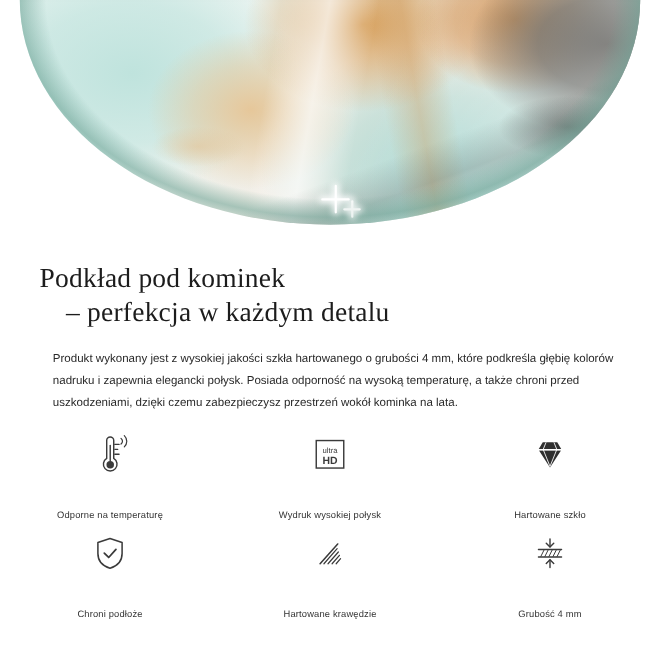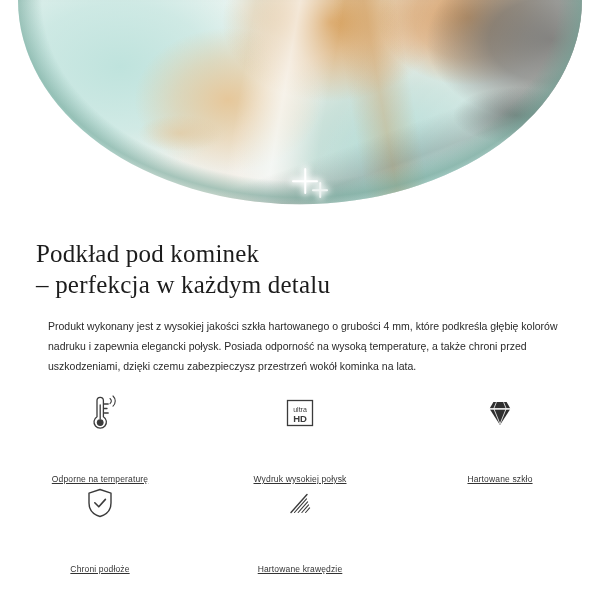--- a/index.html
+++ b/index.html
@@ -117,21 +117,21 @@
   .headline {
     margin: 0;
     padding: 16px 36px 0 36px;
     font-family: "Liberation Serif", serif;
     font-weight: 400;
     font-size: 25px;
     line-height: 31px;
     color: #1c1c1c;
     letter-spacing: .2px;
   }
-  .headline .line2 { display: block; }
+  .headline .line2 { display: block; margin-left: 24px; }
 
   .body-copy {
     margin: 0;
     padding: 16px 34px 0 48px;
     font-family: "Liberation Sans", sans-serif;
     font-size: 10.5px;
     line-height: 20px;
     color: #2a2a2a;
     text-align: left;
   }
@@ -158,22 +158,21 @@
     height: 46px;
     display: flex;
     align-items: center;
     justify-content: center;
   }
   .feature-label {
     font-size: 8.5px;
     color: #333333;
     text-align: left;
     letter-spacing: .15px;
-    margin-top: 12px;
-    text-decoration: underline;
+    margin-top: 1px;
   }
   svg { display: block; }
 </style>
 </head>
 <body>
 
 <div class="page">
 
   <div class="hero">
     <div class="hero-bg"></div>
@@ -261,15 +260,37 @@
             <path d="M19.2 30.5L28.6 19.8"></path>
             <path d="M22.9 30.5L29.6 22.8"></path>
             <path d="M26.6 30.5L30.6 25.9"></path>
           </g>
           <path d="M12 30.5h19" stroke="#3b3b3b" stroke-width="1.4" fill="none" stroke-linecap="round" opacity="0"></path>
         </svg>
       </div>
       <div class="feature-label">Hartowane krawędzie</div>
     </div>
 
+    <div class="feature">
+      <div class="feature-icon">
+        <svg width="42" height="42" viewBox="0 0 42 42">
+          <g stroke="#3b3b3b" stroke-width="1.3" fill="none" stroke-linecap="round" stroke-linejoin="round">
+            <line x1="21" y1="8" x2="21" y2="15"></line>
+            <path d="M17.6 11.8L21 15.2l3.4-3.4"></path>
+            <line x1="21" y1="34" x2="21" y2="27"></line>
+            <path d="M17.6 30.2L21 26.8l3.4 3.4"></path>
+            <line x1="10.5" y1="17.6" x2="31.5" y2="17.6"></line>
+            <line x1="10.5" y1="24.4" x2="31.5" y2="24.4"></line>
+          </g>
+          <g stroke="#3b3b3b" stroke-width="0.9" fill="none">
+            <path d="M12.5 24.2l3.2-6.4"></path>
+            <path d="M16.2 24.2l3.2-6.4"></path>
+            <path d="M19.9 24.2l3.2-6.4"></path>
+            <path d="M23.6 24.2l3.2-6.4"></path>
+            <path d="M27.3 24.2l3.2-6.4"></path>
+          </g>
+        </svg>
+      </div>
+      <div class="feature-label">Grubość 4 mm</div>
+    </div>
 
   </div>
 </div>
 
 </body></html>

